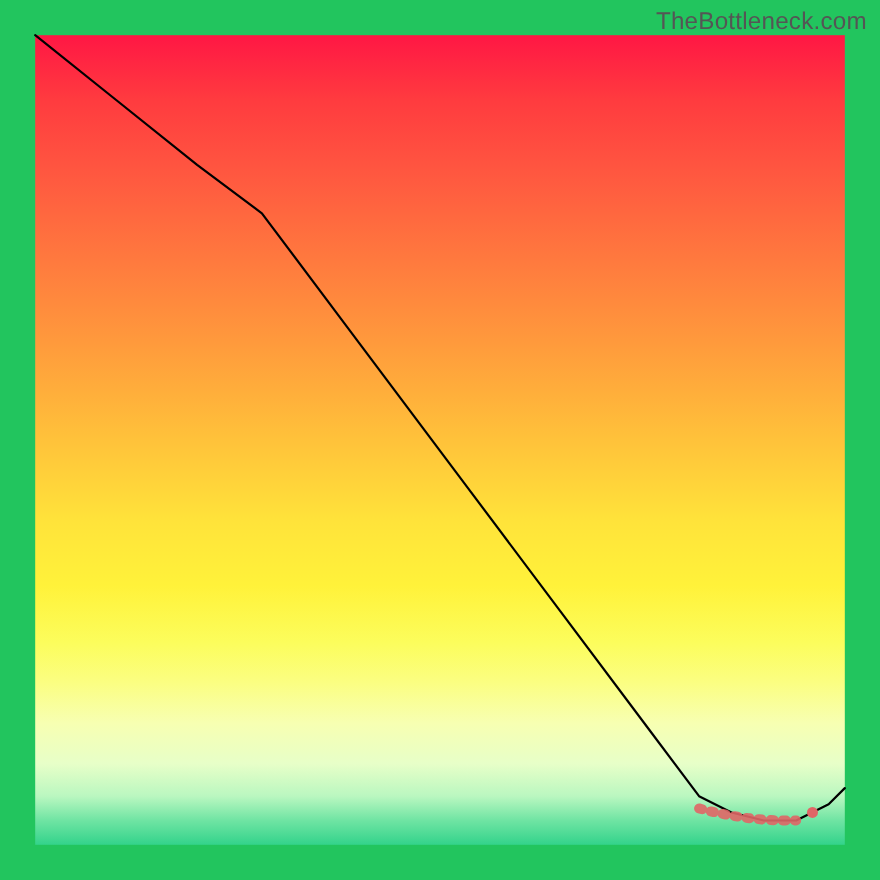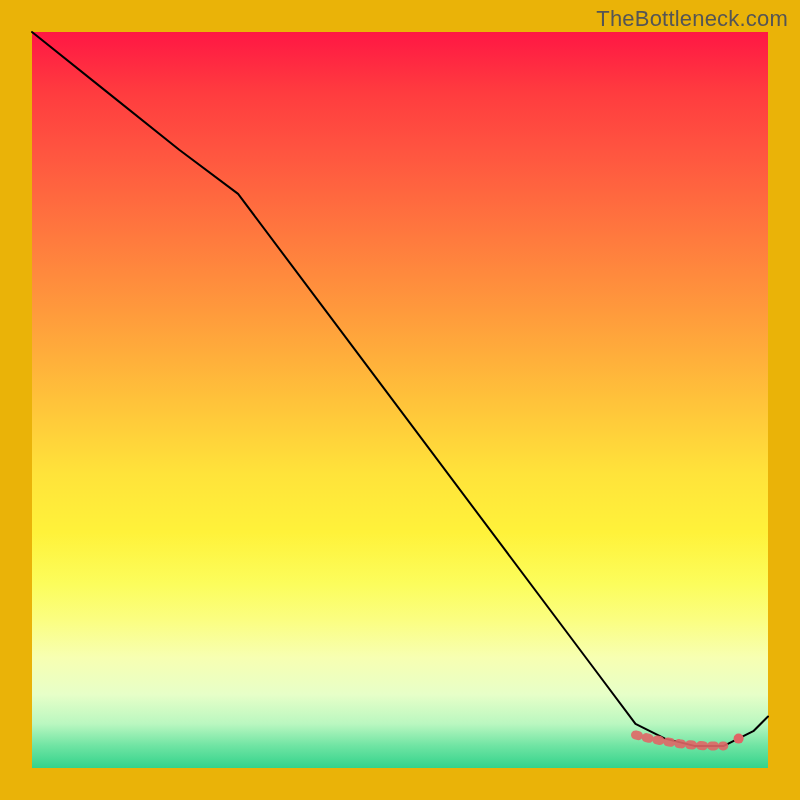--- a/index.html
+++ b/index.html
@@ -8,21 +8,21 @@
     background: #000;
     width: 800px;
     height: 800px;
     overflow: hidden;
     font-family: Arial, Helvetica, sans-serif;
   }
   .frame {
     width: 800px;
     height: 800px;
     position: relative;
-    background: #eab308;
+    background: #22c55e;
   }
   .watermark {
     position: absolute;
     top: 6px;
     right: 12px;
     color: #555;
     font-size: 22px;
     font-weight: 500;
     letter-spacing: 0.2px;
   }

